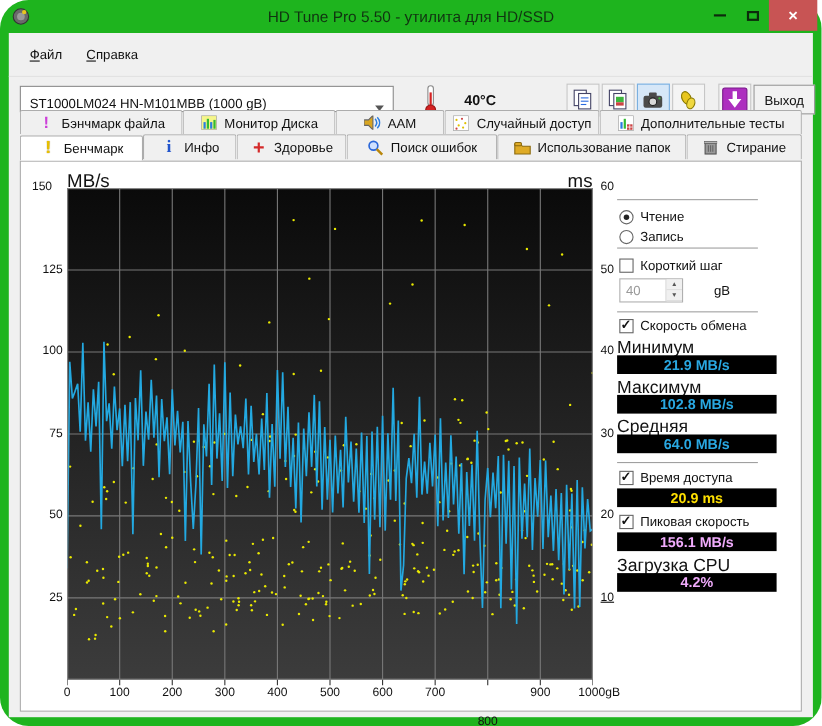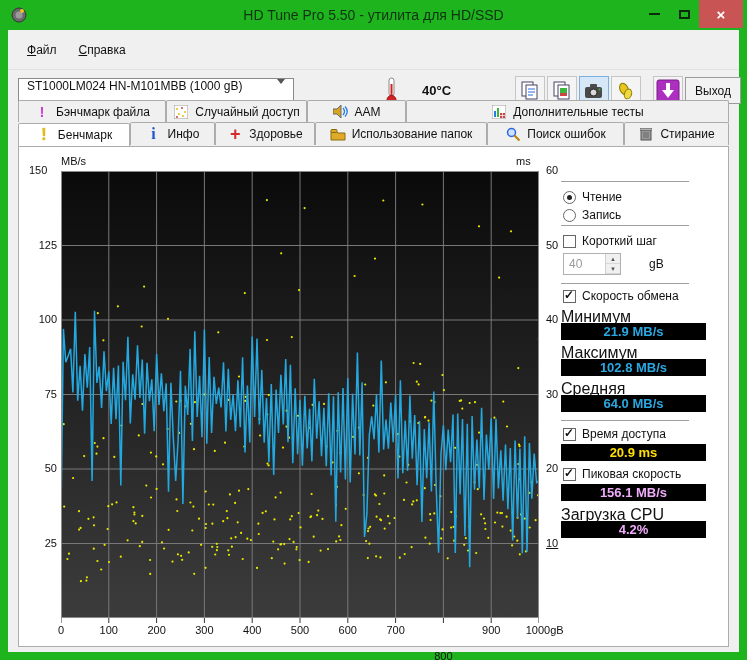--- a/index.html
+++ b/index.html
@@ -2,57 +2,57 @@
 <html><head>
 <meta charset="utf-8">
 <style>
   :root{
     --green:#1eb41e; --close_red:#c85454; --chart_blue:#23a9e1; --chart_yellow:#e9e900;
     --value_cyan:#29a8e2; --value_yellow:#ffe000; --panel_bg:#f0f0f0;
   }
   *{box-sizing:border-box;}
   html,body{margin:0;padding:0;}
   body{width:747px;height:660px;font-family:"Liberation Sans",sans-serif;background:#fff;overflow:hidden;}
-  .window{position:relative;width:747px;height:660px;background:var(--green);}
+  .window{position:relative;width:747px;height:660px;background:var(--green);border-radius:26px;}
   
   .titlebar{position:absolute;left:0;top:0;width:747px;height:30px;display:flex;align-items:center;}
   .app-icon{margin-left:10px;width:18px;height:18px;display:inline-block;}
   .title{position:absolute;left:0;right:0;text-align:center;font-size:14px;color:#113311;font-weight:500;}
   .win-btns{position:absolute;right:4px;top:0;height:28px;display:flex;align-items:center;}
   .wbtn{width:30px;height:28px;display:flex;align-items:center;justify-content:center;cursor:default;}
   .wbtn .dash{width:11px;height:0;border-bottom:2px solid #0c2a0c;}
   .wbtn .box{width:11px;height:9px;border:2px solid #0c2a0c;}
   .wbtn.close{width:44px;background:var(--close_red);color:#fff;font-size:15px;font-weight:bold;}
   
   .client{position:absolute;left:8px;top:30px;width:731px;height:622px;background:var(--panel_bg);}
   .menubar{height:40px;display:flex;align-items:center;padding-left:10px;gap:4px;border-bottom:1px solid #e2e2e2;}
   .menu-item{font-size:12px;color:#111;padding:3px 9px;display:inline-block;}
   .menu-item::first-letter{text-decoration:underline;}
   
   .toolbarrow{height:44px;position:relative;}
-  .combo{position:absolute;left:10px;top:8px;width:276px;height:24px;background:#fff;border:1px solid #8a8a8a;display:flex;align-items:flex-start;padding:0 8px;font-size:12px;color:#111;}
+  .combo{position:absolute;left:10px;top:8px;width:340px;height:24px;background:#fff;border:1px solid #8a8a8a;display:flex;align-items:flex-end;padding:0 8px;font-size:12px;color:#111;}
   .combo .chev{margin-left:auto;width:0;height:0;border-left:4px solid transparent;border-right:4px solid transparent;border-top:5px solid #555;}
   .thermo{position:absolute;left:377px;top:6px;}
   .temp{position:absolute;left:414px;top:13px;font-size:13px;font-weight:bold;color:#111;}
   .tools{position:absolute;left:507px;top:6px;display:flex;gap:2px;align-items:center;}
   .toolbtn{width:30px;height:30px;border:1px solid #c6c6c6;background:#f4f4f4;display:flex;align-items:center;justify-content:center;}
   .toolbtn.active{background:#d6e7f8;border-color:#7ab0e0;}
   .toolbtn.gap{margin-left:10px;}
   .exit-btn{position:absolute;left:677px;top:7px;width:56px;height:27px;border:1px solid #9a9a9a;background:#f2f2f2;font-size:12px;color:#111;font-family:"Liberation Sans",sans-serif;}
   
   .tabzone{position:absolute;left:10px;top:70px;width:711px;}
   .tabs-row{display:flex;align-items:flex-end;}
   .tab{border:1px solid #acacac;border-bottom:none;background:#f0f0f0;display:flex;align-items:center;justify-content:center;gap:6px;font-size:12px;color:#111;height:22px;border-radius:2px 2px 0 0;}
   .tabs-row.r2 .tab{height:23px;}
   .tab.active{background:#fff;height:27px;z-index:3;position:relative;margin-bottom:-1px;}
   .tabicon{display:inline-flex;align-items:center;justify-content:center;width:16px;height:16px;}
   .glyph{font-weight:900;line-height:1;}
   
   .panel{position:absolute;left:10px;top:116px;width:711px;height:501px;background:#fff;border:1px solid #acacac;}
-  .unit-label{position:absolute;font-size:11px;color:#111;}
+  .unit-label{position:absolute;font-size:17px;color:#111;}
   .ylabels,.yrlabels{position:absolute;font-size:11px;color:#111;}
   .tick-label{position:absolute;}
   .xlabels{position:absolute;left:0;top:0;font-size:11px;color:#111;}
   
   .rcol{position:absolute;left:542px;top:0;width:145px;height:501px;font-size:12px;color:#111;}
   .start-btn{position:absolute;top:5px;left:26px;width:98px;height:24px;border:1px solid #9a9a9a;background:#f2f2f2;font-size:12px;font-family:"Liberation Sans",sans-serif;}
   .sep{position:absolute;left:0;width:128px;height:1px;background:#a0a0a0;}
   .ctl{position:absolute;left:2px;display:flex;align-items:center;gap:6px;height:16px;}
   .radio{width:13px;height:13px;border:1px solid #666;border-radius:50%;background:#fff;position:relative;flex:none;}
   .radio.on::after{content:"";position:absolute;left:3px;top:3px;width:5px;height:5px;border-radius:50%;background:#222;}
@@ -154,44 +154,56 @@
       </div>
       <button class="exit-btn">Выход</button>
     </div>
 
     <div class="tabzone">
       <div class="tabs-row r1">
         <div class="tab" style="flex:0 0 148px">
           <span class="tabicon glyph" style="color:#cc3fd8;font-size:15px;">!</span>
           <span>Бэнчмарк файла</span>
         </div>
+        <div class="tab" style="flex:0 0 139px">
+          <span class="tabicon">
+              <svg width="14" height="13">
+                <rect x="0" y="0" width="14" height="13" fill="#f5f58a" stroke="#999"></rect>
+                <rect x="2" y="6" width="2" height="6" fill="#2a7de0"></rect>
+                <rect x="5" y="3" width="2" height="9" fill="#33bb33"></rect>
+                <rect x="8" y="6" width="2" height="6" fill="#2a7de0"></rect>
+                <rect x="11" y="4" width="2" height="8" fill="#33bb33"></rect>
+              </svg>
+            </span>
+          <span>Монитор Диска</span>
+        </div>
+        <div class="tab" style="flex:0 0 99px">
+          <span class="tabicon">
+              <svg width="15" height="13">
+                <polygon points="0,4 4,4 8,0 8,13 4,9 0,9" fill="#d8a520" stroke="#666"></polygon>
+                <path d="M10 3 q3 3.5 0 7" fill="none" stroke="#2a7de0" stroke-width="1.3"></path>
+                <path d="M12 1.5 q4.5 5 0 10" fill="none" stroke="#2a7de0" stroke-width="1.3"></path>
+              </svg>
+            </span>
+          <span>AAM</span>
+        </div>
         <div class="tab" style="flex:0 0 141px">
           <span class="tabicon">
               <svg width="14" height="14">
                 <rect x="0" y="0" width="14" height="14" fill="#fff" stroke="#999"></rect>
                 <circle cx="3" cy="4" r="1" fill="#e0c000"></circle>
                 <circle cx="8" cy="3" r="1" fill="#cc4444"></circle>
                 <circle cx="11" cy="7" r="1" fill="#e0c000"></circle>
                 <circle cx="5" cy="9" r="1" fill="#e0c000"></circle>
                 <circle cx="9" cy="11" r="1" fill="#e0c000"></circle>
                 <circle cx="3" cy="12" r="1" fill="#cc4444"></circle>
               </svg>
             </span>
           <span>Случайный доступ</span>
         </div>
-        <div class="tab" style="flex:0 0 99px">
-          <span class="tabicon">
-              <svg width="15" height="13">
-                <polygon points="0,4 4,4 8,0 8,13 4,9 0,9" fill="#d8a520" stroke="#666"></polygon>
-                <path d="M10 3 q3 3.5 0 7" fill="none" stroke="#2a7de0" stroke-width="1.3"></path>
-                <path d="M12 1.5 q4.5 5 0 10" fill="none" stroke="#2a7de0" stroke-width="1.3"></path>
-              </svg>
-            </span>
-          <span>AAM</span>
-        </div>
         <div class="tab" style="flex:1 1 auto">
           <span class="tabicon">
               <svg width="14" height="14">
                 <rect x="0" y="0" width="14" height="14" fill="#fff" stroke="#999"></rect>
                 <rect x="2" y="6" width="2" height="6" fill="#2a7de0"></rect>
                 <rect x="5" y="3" width="2" height="9" fill="#33bb33"></rect>
                 <rect x="8" y="8" width="5" height="5" fill="#cc4444"></rect>
                 <line x1="8" y1="10.5" x2="13" y2="10.5" stroke="#fff" stroke-width="0.7"></line>
                 <line x1="10.5" y1="8" x2="10.5" y2="13" stroke="#fff" stroke-width="0.7"></line>
               </svg>
@@ -205,37 +217,37 @@
           <span>Бенчмарк</span>
         </div>
         <div class="tab" style="flex:0 0 85px">
           <span class="tabicon glyph" style="color:#2255cc;font-size:16px;font-family:'Liberation Serif',serif;">i</span>
           <span>Инфо</span>
         </div>
         <div class="tab" style="flex:0 0 100px">
           <span class="tabicon glyph" style="color:#d42a2a;font-size:18px;">+</span>
           <span>Здоровье</span>
         </div>
+        <div class="tab" style="flex:0 0 137px">
+          <span class="tabicon">
+              <svg width="15" height="15">
+                <circle cx="5.5" cy="5.5" r="4" fill="#cfe0ff" stroke="#2b67d9" stroke-width="1.5"></circle>
+                <line x1="8.5" y1="8.5" x2="13.5" y2="13.5" stroke="#b8860b" stroke-width="2.2"></line>
+              </svg>
+            </span>
+          <span>Поиск ошибок</span>
+        </div>
         <div class="tab" style="flex:0 0 172px">
           <span class="tabicon">
               <svg width="16" height="13">
                 <path d="M1 3 L6 3 L8 5 L15 5 L15 12 L1 12 Z" fill="#dfab26" stroke="#8a6a10"></path>
                 <rect x="1" y="1.5" width="6" height="3" rx="1" fill="#dfab26" stroke="#8a6a10"></rect>
               </svg>
             </span>
           <span>Использование папок</span>
-        </div>
-        <div class="tab" style="flex:0 0 137px">
-          <span class="tabicon">
-              <svg width="15" height="15">
-                <circle cx="5.5" cy="5.5" r="4" fill="#cfe0ff" stroke="#2b67d9" stroke-width="1.5"></circle>
-                <line x1="8.5" y1="8.5" x2="13.5" y2="13.5" stroke="#b8860b" stroke-width="2.2"></line>
-              </svg>
-            </span>
-          <span>Поиск ошибок</span>
         </div>
         <div class="tab" style="flex:1 1 auto">
           <span class="tabicon">
               <svg width="12" height="14">
                 <rect x="1" y="3" width="10" height="10" fill="#9a9a9a" stroke="#555"></rect>
                 <rect x="0" y="1.5" width="12" height="2" fill="#b5b5b5" stroke="#555" stroke-width="0.6"></rect>
                 <line x1="4" y1="5" x2="4" y2="11" stroke="#666"></line>
                 <line x1="6" y1="5" x2="6" y2="11" stroke="#666"></line>
                 <line x1="8" y1="5" x2="8" y2="11" stroke="#666"></line>
               </svg>

